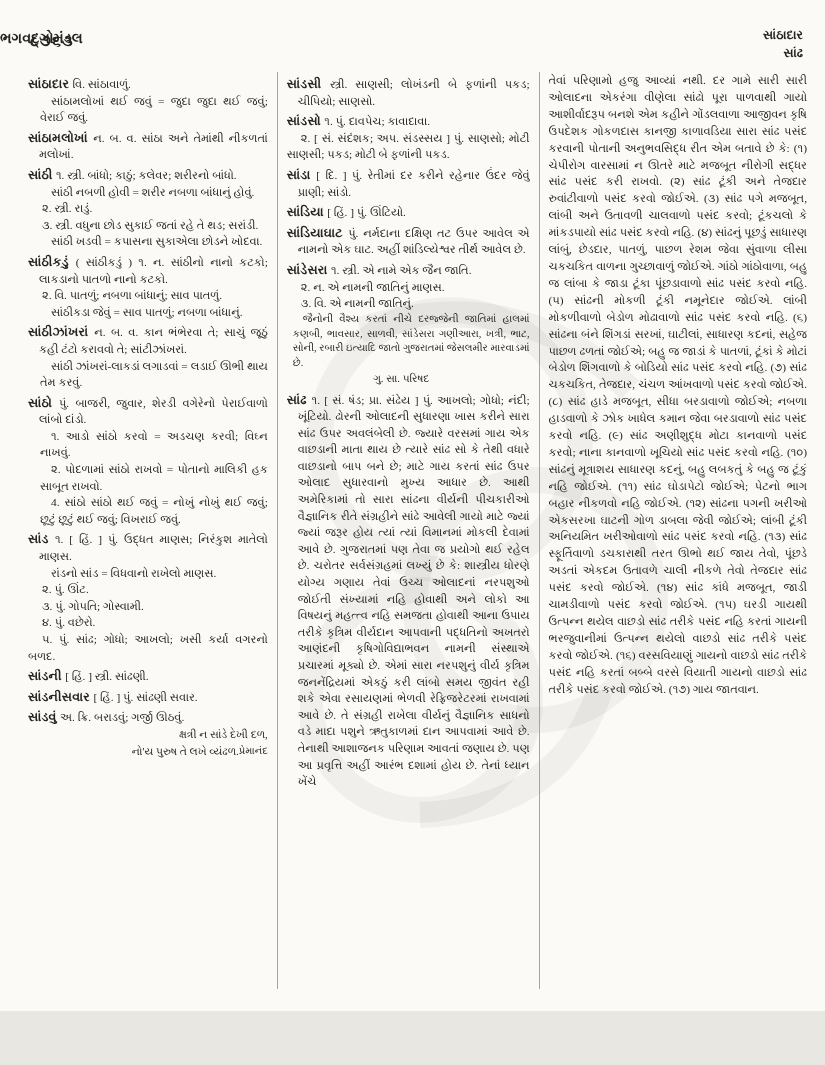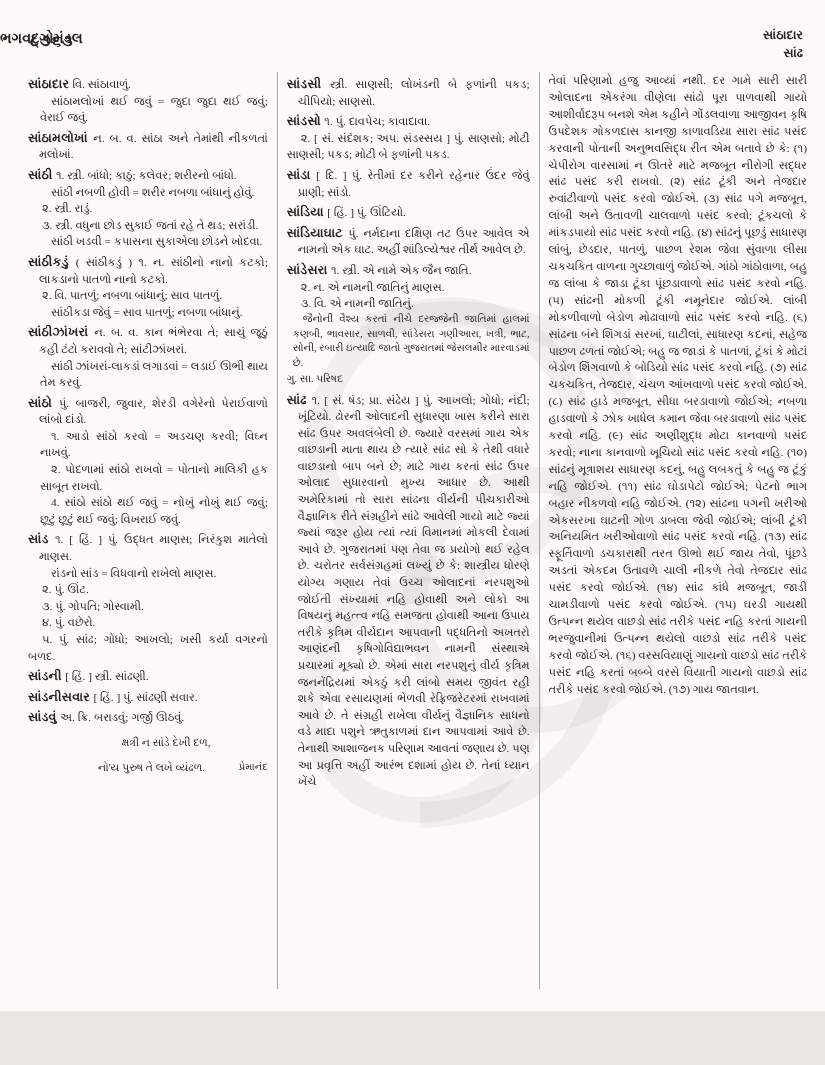--- a/index.html
+++ b/index.html
@@ -21,22 +21,22 @@
   .col2{width:248px;}
   .col3{width:264px;line-height:16.9px;}
   .vrule{width:1px;background:#a9a49a;margin:0 9px;align-self:stretch;}
   
   .ln{margin:0;}
   .entry{padding-left:11px;text-indent:-11px;margin-top:4px;}
   .entry b{font-size:12.6px;letter-spacing:.2px;}
   .sense{text-indent:14px;}
   .idiom{padding-left:12px;text-indent:11px;}
   .small{font-size:10.2px;line-height:14.8px;padding-left:6px;text-indent:10px;}
-  .attrib{text-align:left;font-size:10.6px;padding-right:14px;}
-  .verse{padding-left:36px;font-size:10.8px;text-align:center;margin-top:8px;}
+  .attrib{text-align:center;font-size:10.6px;padding-right:14px;}
+  .verse{padding-left:36px;font-size:10.8px;text-align:right;}
   .verse .va{float:right;font-size:10px;}
   .cont{text-indent:0;}
   
   .wm{position:absolute;z-index:1;pointer-events:none;}
 </style>
 </head>
 <body>
 
 <div class="page">
 

